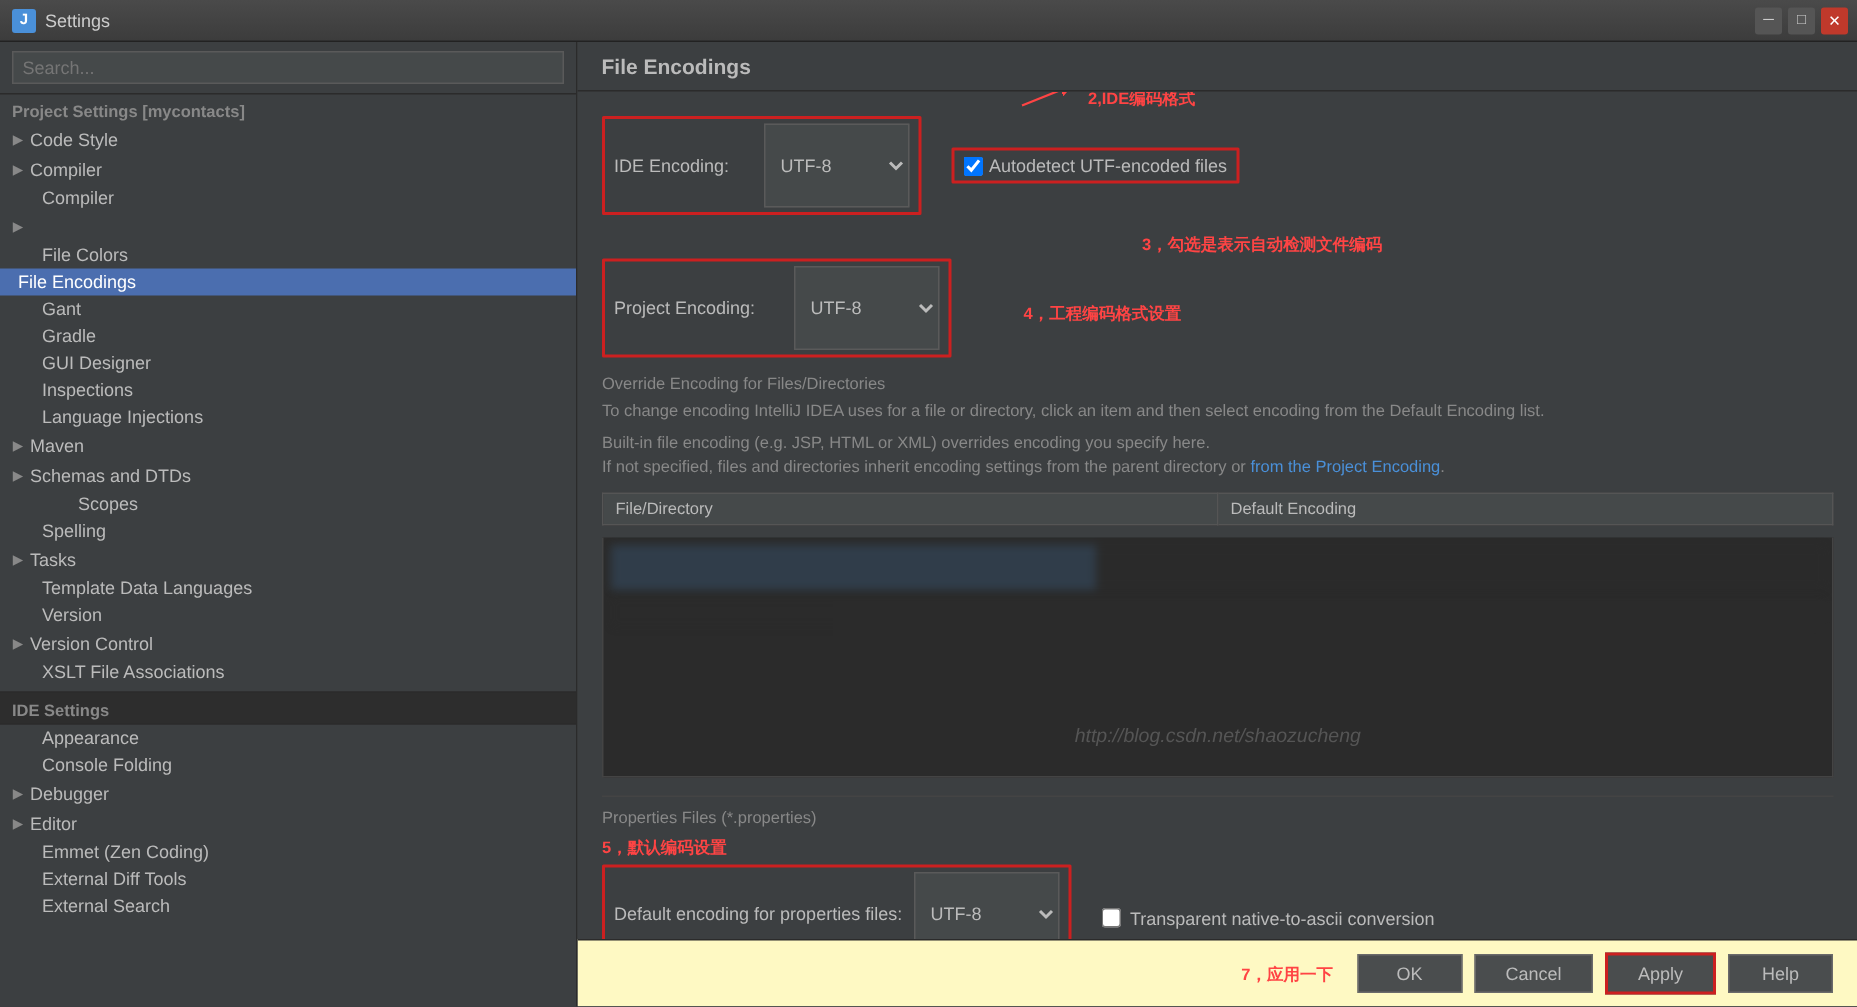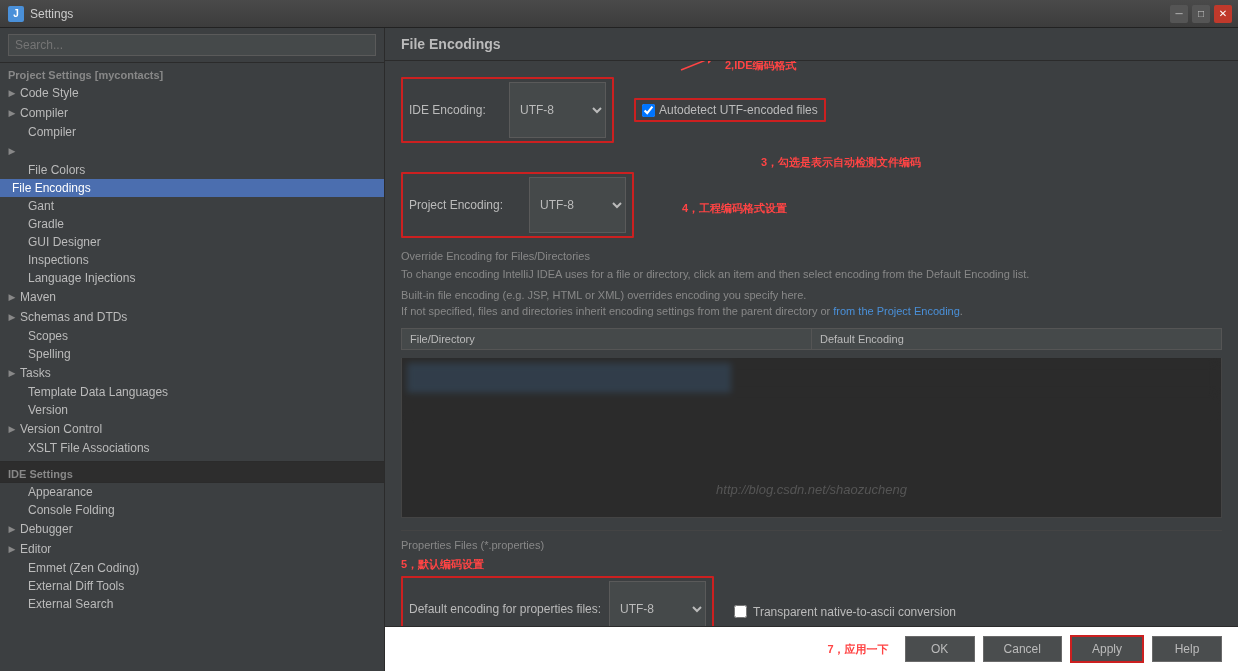--- a/index.html
+++ b/index.html
@@ -254,21 +254,21 @@
       gap: 8px;
     }
 
     
     .bottom-bar {
       display: flex;
       justify-content: flex-end;
       align-items: center;
       padding: 8px 16px;
       border-top: 1px solid #2b2b2b;
-      background: #ffffff;
+      background: #fef9c3;
       gap: 8px;
     }
     .dialog-btn {
       background: #4a4d4e;
       border: 1px solid #6a6a6a;
       color: #bbbbbb;
       padding: 5px 20px;
       font-size: 12px;
       cursor: pointer;
       min-width: 70px;
@@ -346,21 +346,21 @@
 
       <div class="tree-item expandable">
         <span class="expand-arrow">▶</span>
         <span class="tree-item-label">Maven</span>
       </div>
 
       <div class="tree-item expandable">
         <span class="expand-arrow">▶</span>
         <span class="tree-item-label">Schemas and DTDs</span>
       </div>
-      <div class="tree-item" style="padding-left:28px;">
+      <div class="tree-item" style="padding-left:28px;margin-left:24px;">
         <span class="tree-item-label">Scopes</span>
       </div>
       <div class="tree-item" style="padding-left:28px;">
         <span class="tree-item-label">Spelling</span>
       </div>
 
       <div class="tree-item expandable">
         <span class="expand-arrow">▶</span>
         <span class="tree-item-label">Tasks</span>
       </div>

